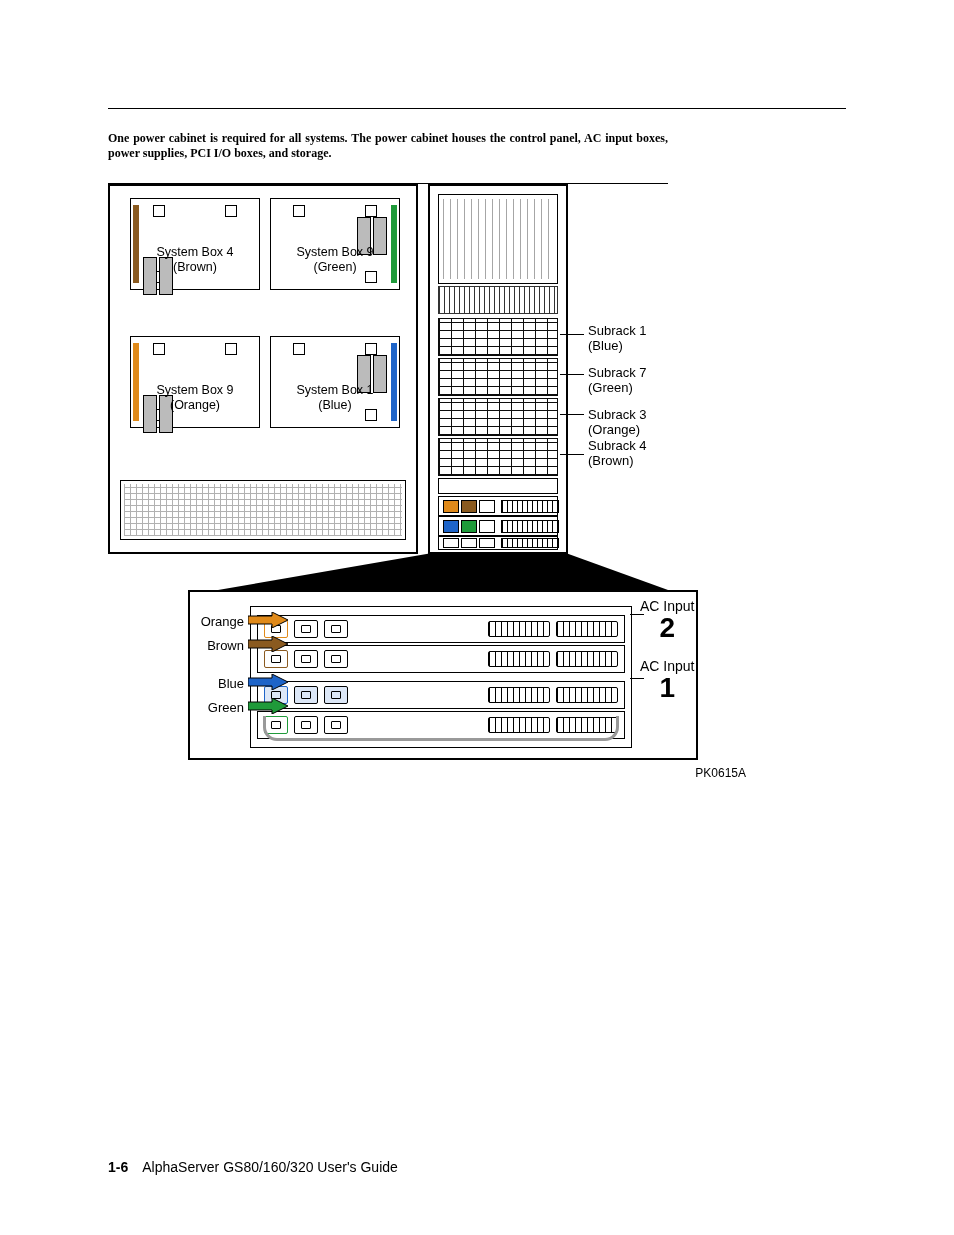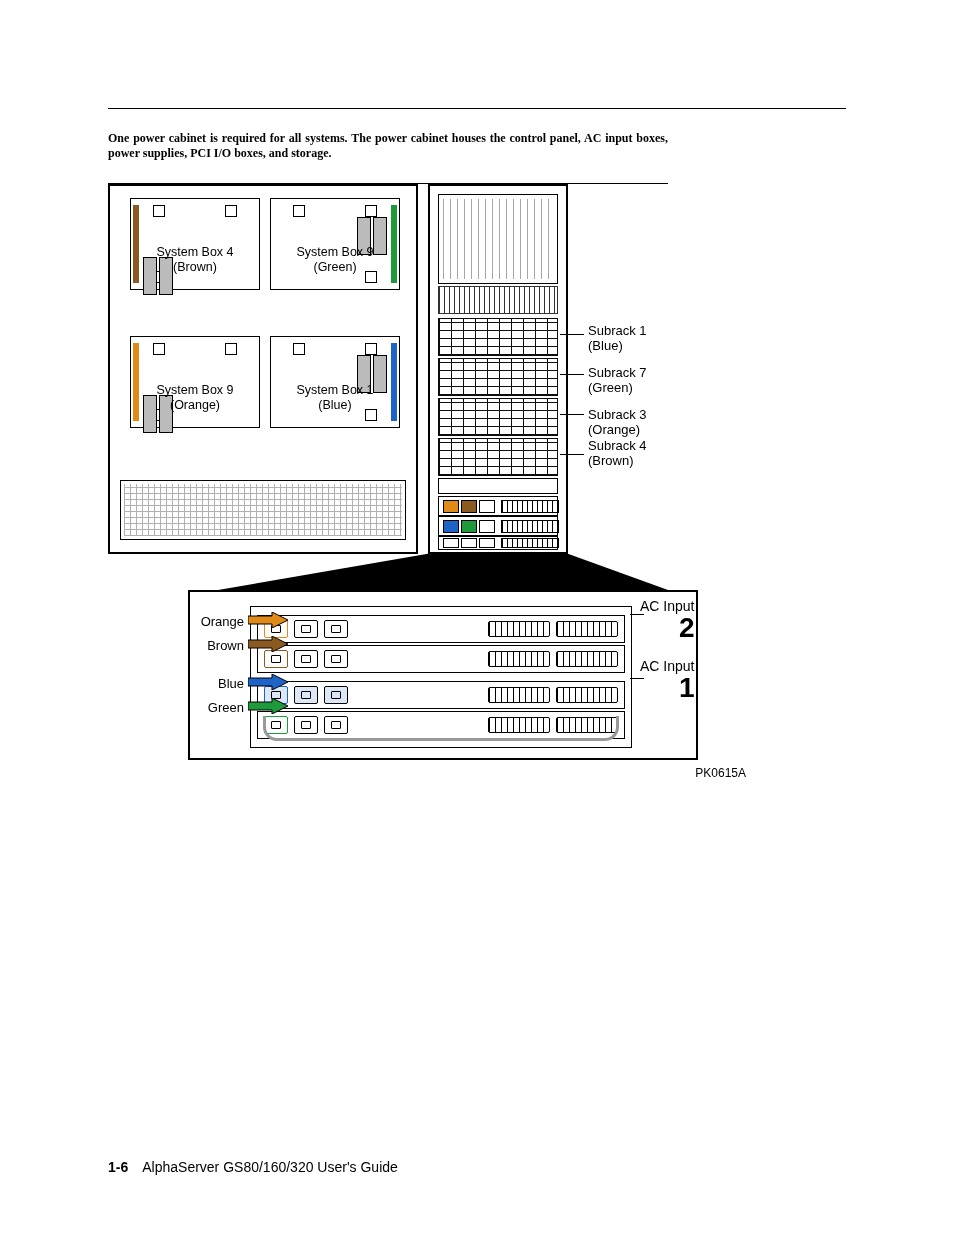--- a/index.html
+++ b/index.html
@@ -170,21 +170,21 @@
     width:60px; margin-right:6px; border:1.2px solid #000; border-radius:2px;
     background: repeating-linear-gradient(90deg, #000 0 1px, transparent 1px 6px);
   }
   .detail .hose {
     position:absolute; left:12px; right:12px; bottom:6px; height:22px;
     border-bottom:3px solid #999; border-left:3px solid #999; border-right:3px solid #999;
     border-bottom-left-radius:14px; border-bottom-right-radius:14px;
   }
   .ac-label {
     position:absolute; font-family: Arial, Helvetica, sans-serif; font-size:14px;
-    left: 540px; white-space:nowrap; text-align:right;
+    left: 540px; white-space:nowrap; text-align:center;
   }
   .ac-num { font-family: "Trebuchet MS", Arial, sans-serif; font-size:28px; font-weight:700; display:block; margin-top:-2px; }
   .color-key {
     position:absolute; font-family: Arial, Helvetica, sans-serif; font-size:13px;
     text-align:right;
   }
   .arrow {
     position:absolute; width:40px; height:16px;
   }
   .arrow svg { width:100%; height:100%; display:block; }

